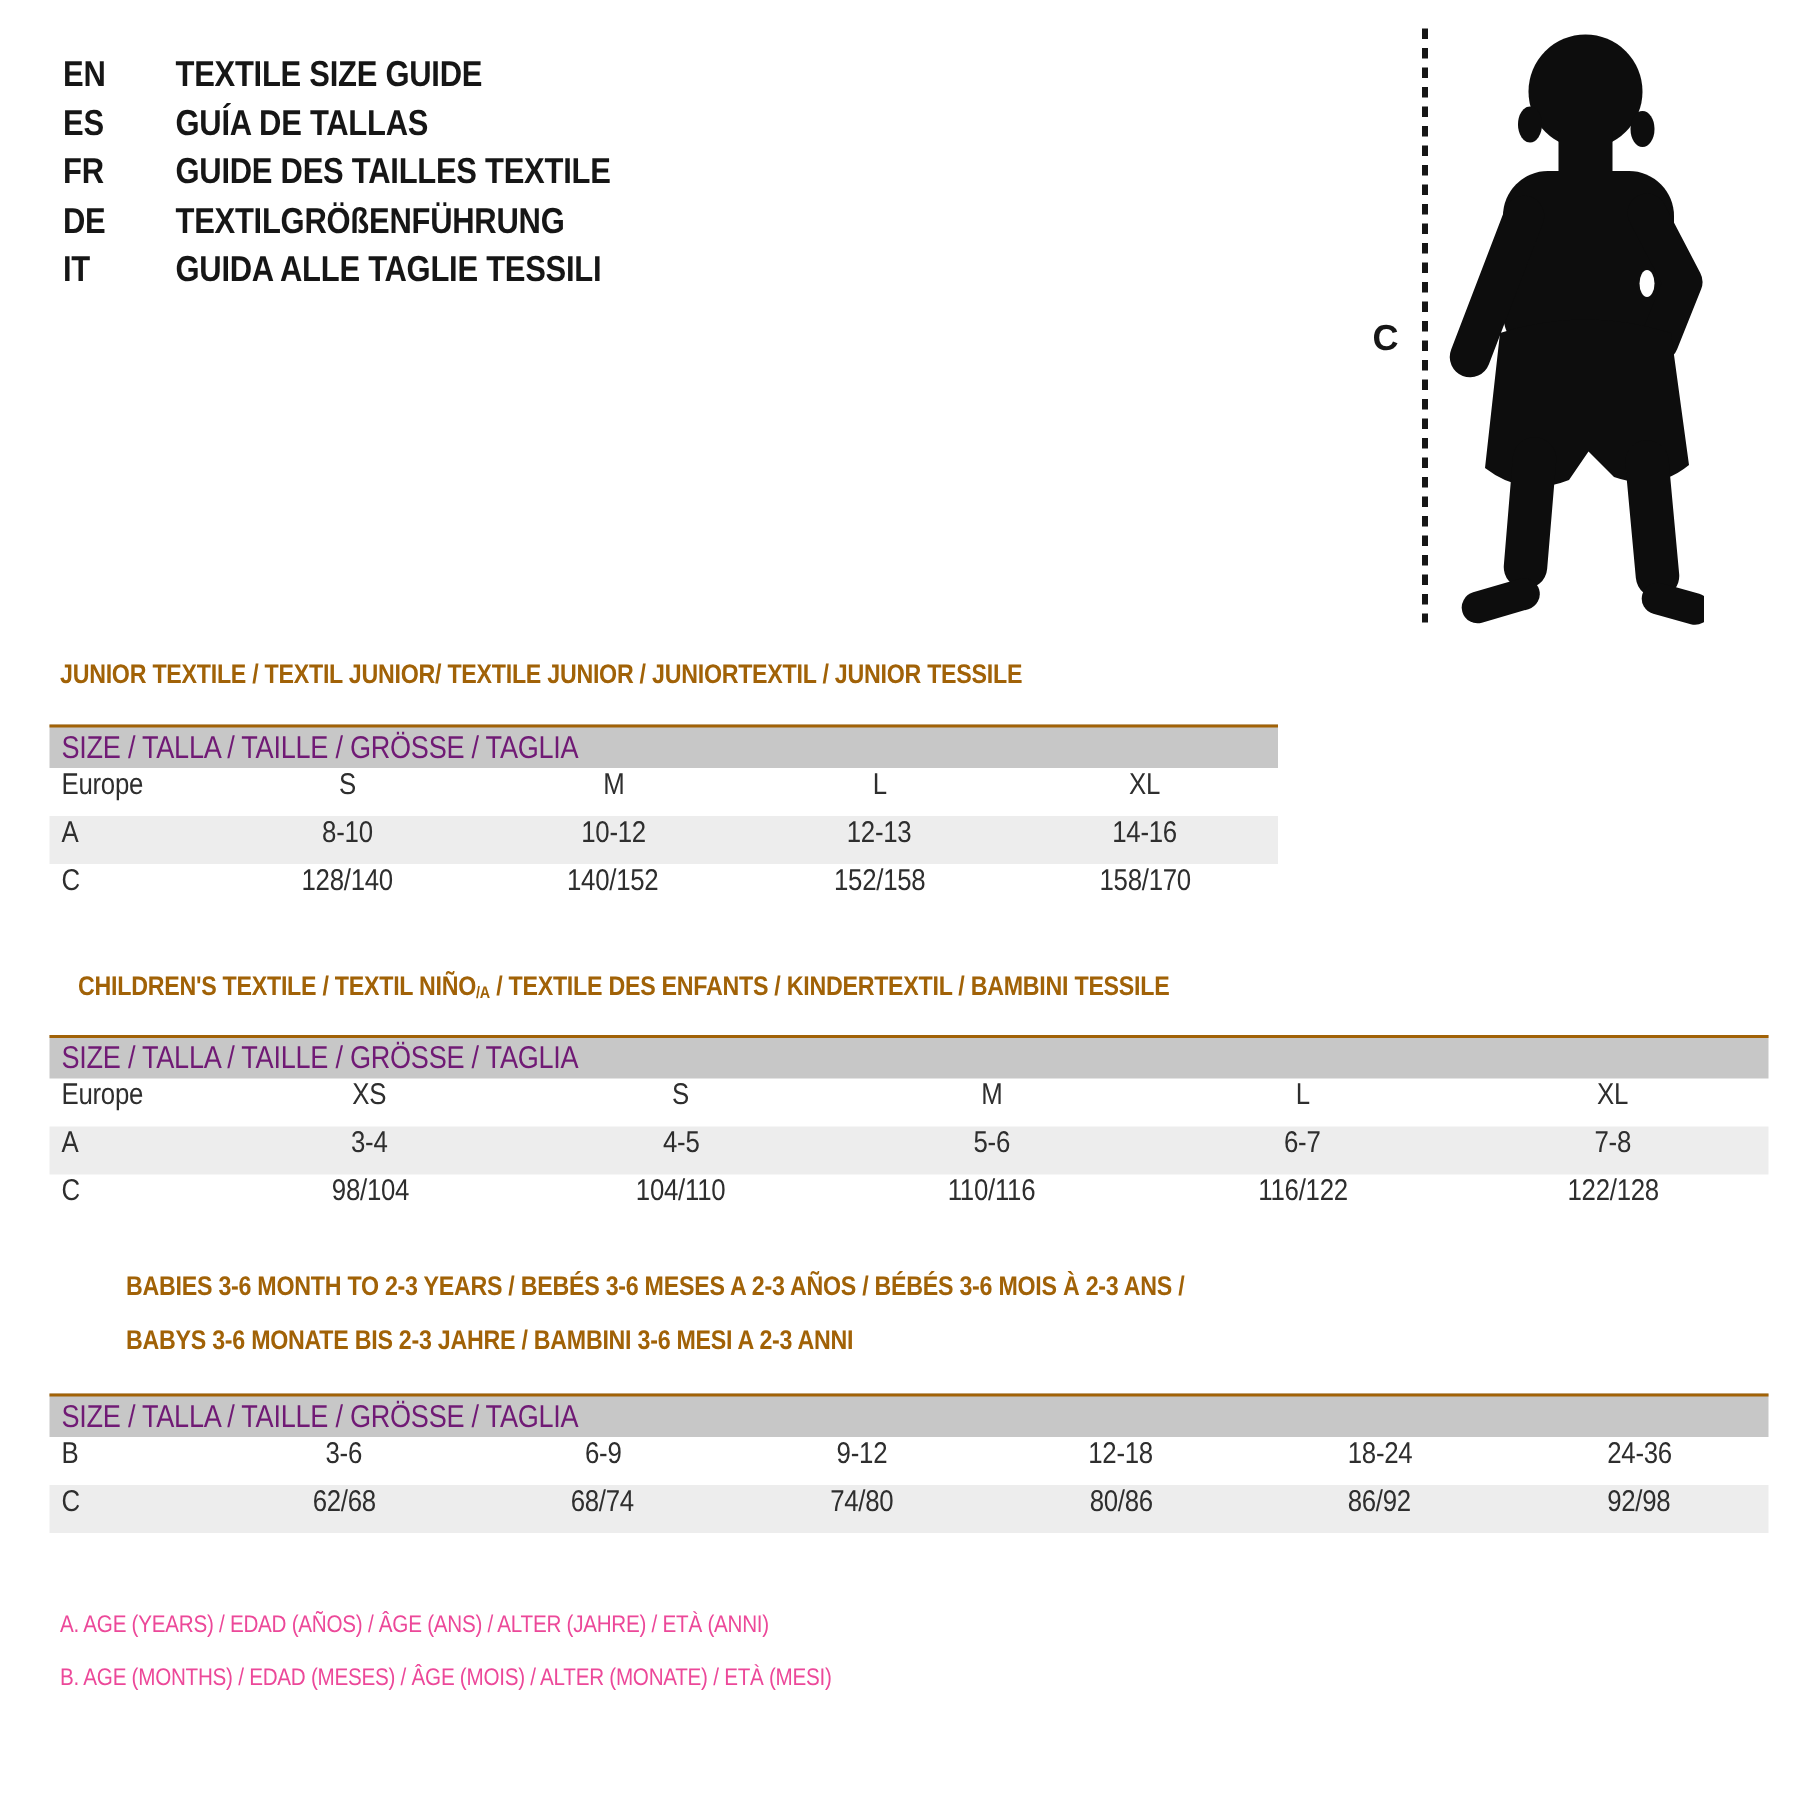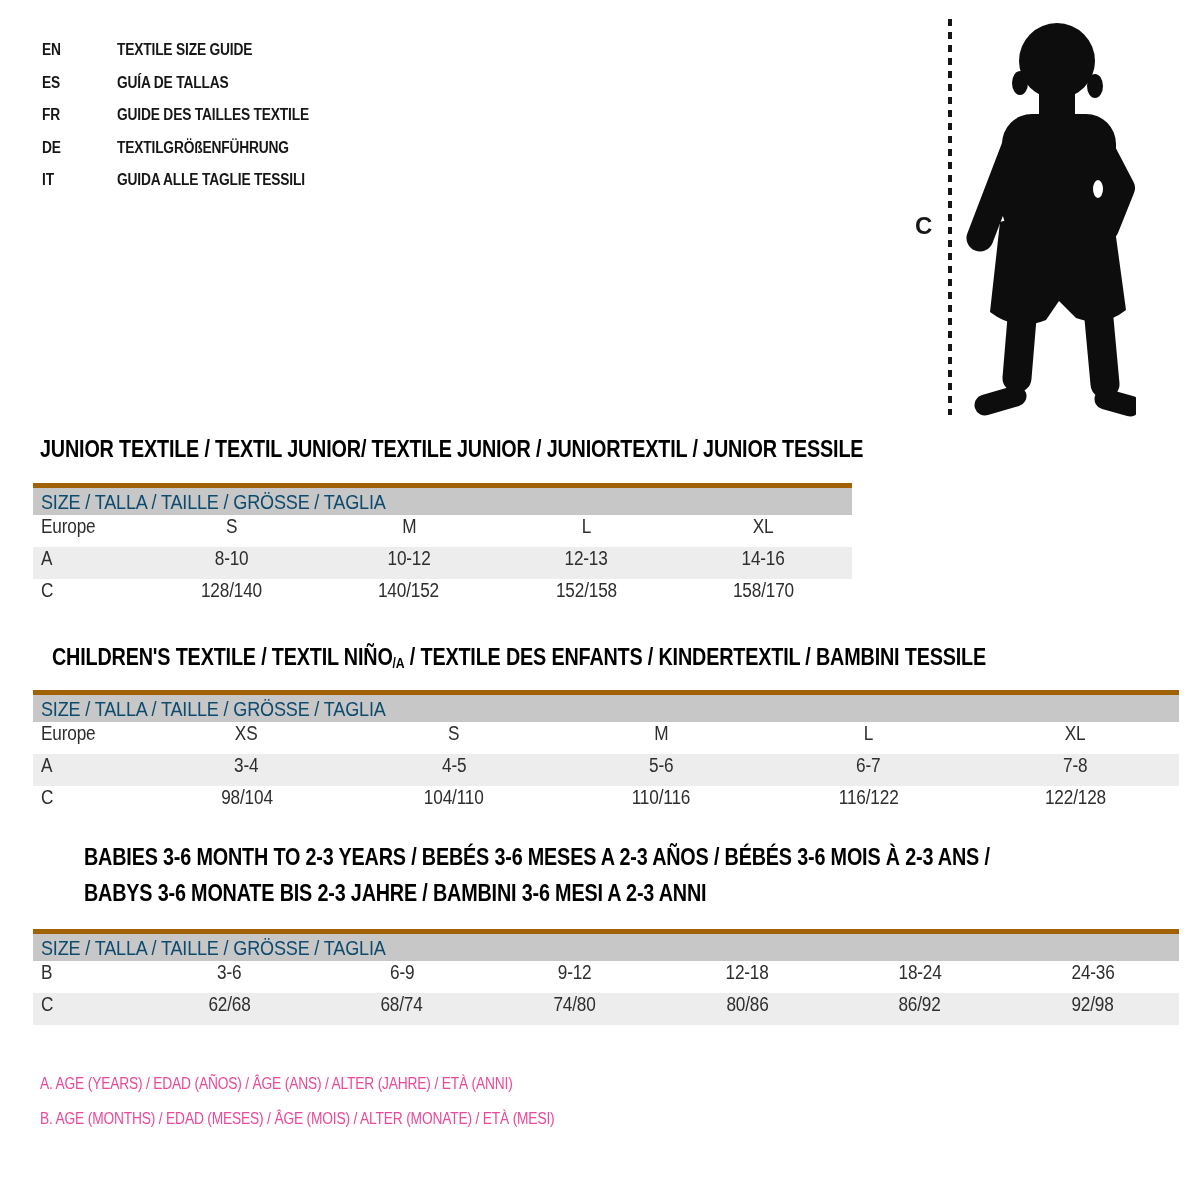--- a/index.html
+++ b/index.html
@@ -6,39 +6,39 @@
   .page {
     position:relative; width:1200px; height:1200px; background:#ffffff;
     font-family:"Liberation Sans", sans-serif; color:#1c1c1c; overflow:hidden;
   }
   
   .cond   { display:inline-block; transform:scaleX(0.86); transform-origin:0 50%; white-space:nowrap; letter-spacing:-0.2px; }
   .cond-c { display:inline-block; transform:scaleX(0.86); transform-origin:50% 50%; white-space:nowrap; letter-spacing:-0.2px; }
 
   
   .langs { position:absolute; left:42px; top:34px; }
-  .lang-row { display:flex; align-items:center; height:32.5px; font-size:16px; font-weight:700; color:#161616; }
+  .lang-row { display:flex; align-items:center; height:32.5px; font-size:24px; font-weight:700; color:#161616; }
   .lang-row .code { width:75px; }
 
   
   .dashline { position:absolute; left:946px; top:17px; }
   .cmark { position:absolute; left:915px; top:212px; font-size:24px; font-weight:700; color:#161616; }
   .baby { position:absolute; left:960px; top:16px; }
 
   
-  .sec-title { position:absolute; font-size:23px; font-weight:700; color:#000000; line-height:26px; }
+  .sec-title { position:absolute; font-size:18px; font-weight:700; color:#a16207; line-height:26px; }
   .sec-title .sub { font-size:0.62em; position:relative; top:0.18em; }
   .two-line div { height:36px; }
 
   
   .tbl { position:absolute; font-size:20px; color:#2e2e2e; }
   .bar {
-    height:27px; background:#c7c7c7; border-top:5px solid #a16207;
+    height:27px; background:#c7c7c7; border-top:2px solid #a16207;
     display:flex; align-items:center; padding-left:8px; box-sizing:content-box;
-    color:#0c4a6e; font-size:21px;
+    color:#701a75; font-size:21px;
   }
   .trow { display:flex; align-items:flex-start; height:32px; }
   .trow.alt { background:#ededed; }
   .rl { width:110px; padding-left:8px; box-sizing:border-box; }
   .td { flex:1; display:flex; justify-content:center; align-items:center; }
 
   
   .legend { position:absolute; left:40px; top:1066px; font-size:16px; font-weight:400; color:#ec4899; }
   .legend div { height:35px; display:flex; align-items:center; }
 </style>

